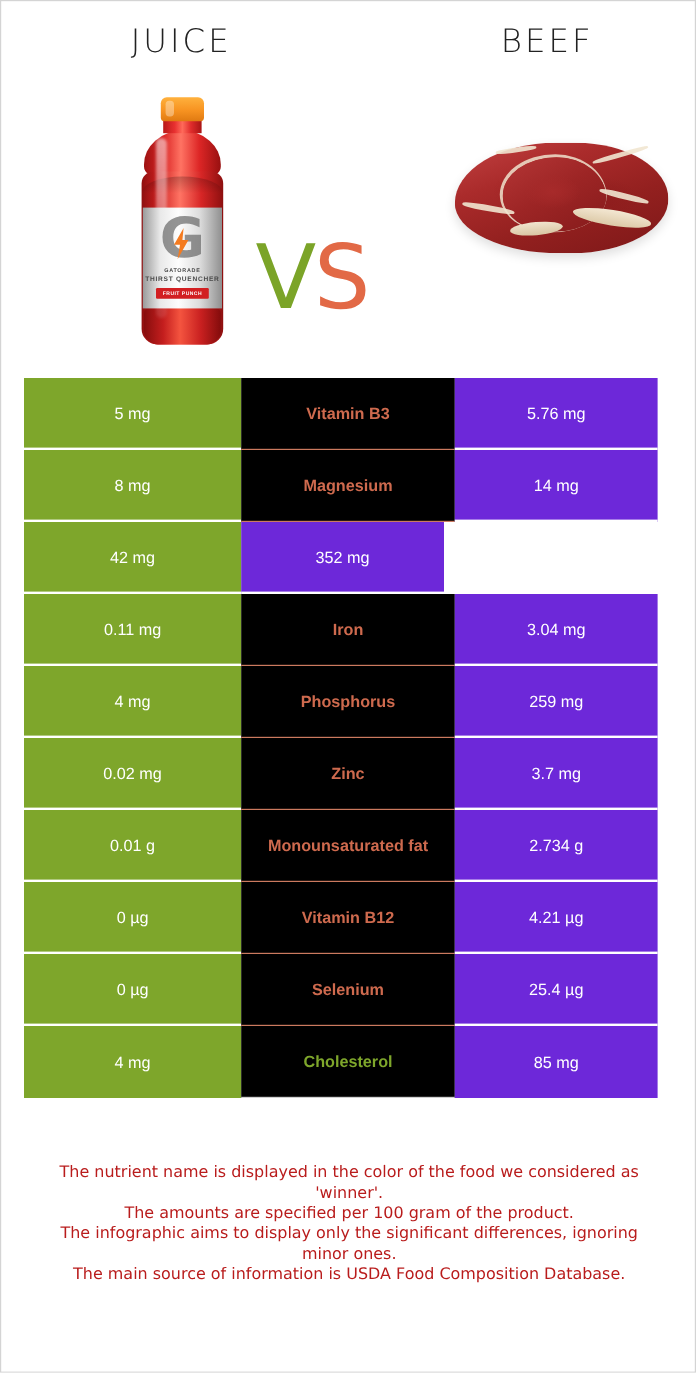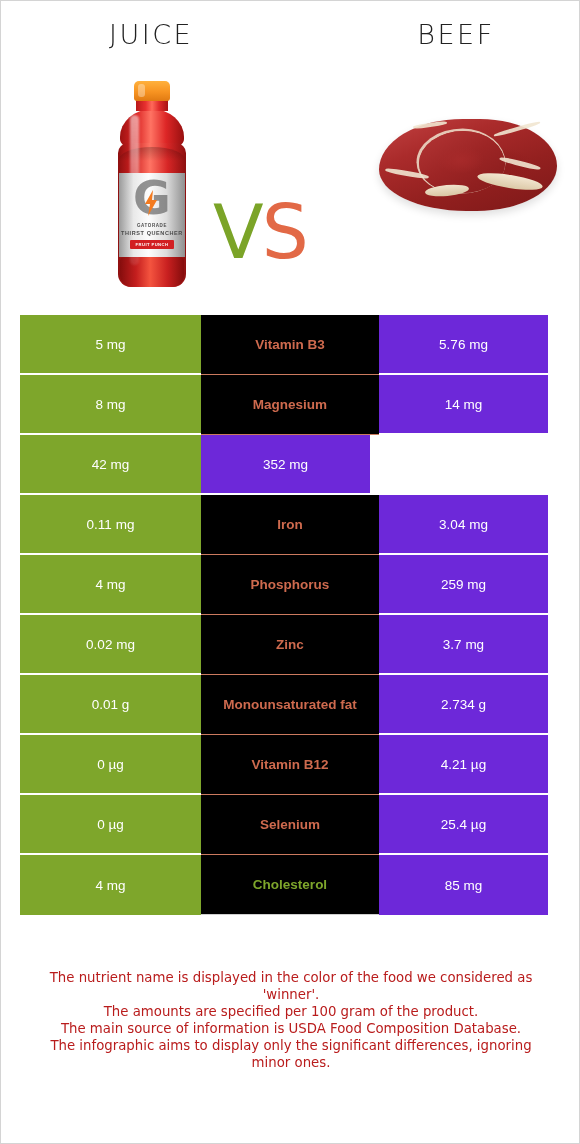--- a/index.html
+++ b/index.html
@@ -426,17 +426,17 @@
       <div class="row">
         <div class="cell cell-left">4 mg</div>
         <div class="cell cell-mid winner-juice">Cholesterol</div>
         <div class="cell cell-right">85 mg</div>
       </div>
     </div>
 
   <div class="footer" id="footer-notes">
       <div>The nutrient name is displayed in the color of the food we considered as 'winner'.</div>
       <div>The amounts are specified per 100 gram of the product.</div>
+      <div>The infographic aims to display only the significant differences, ignoring minor ones.</div>
       <div>The main source of information is USDA Food Composition Database.</div>
-      <div>The infographic aims to display only the significant differences, ignoring minor ones.</div>
     </div>
 
 </div>
 
 </body></html>

